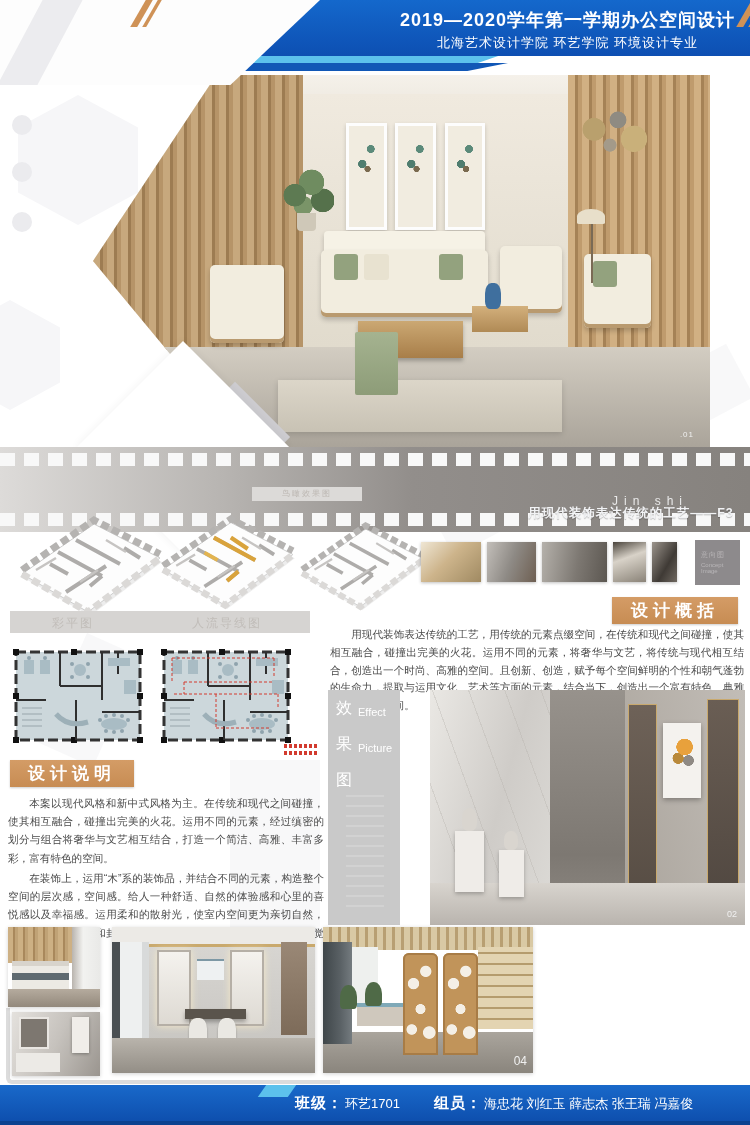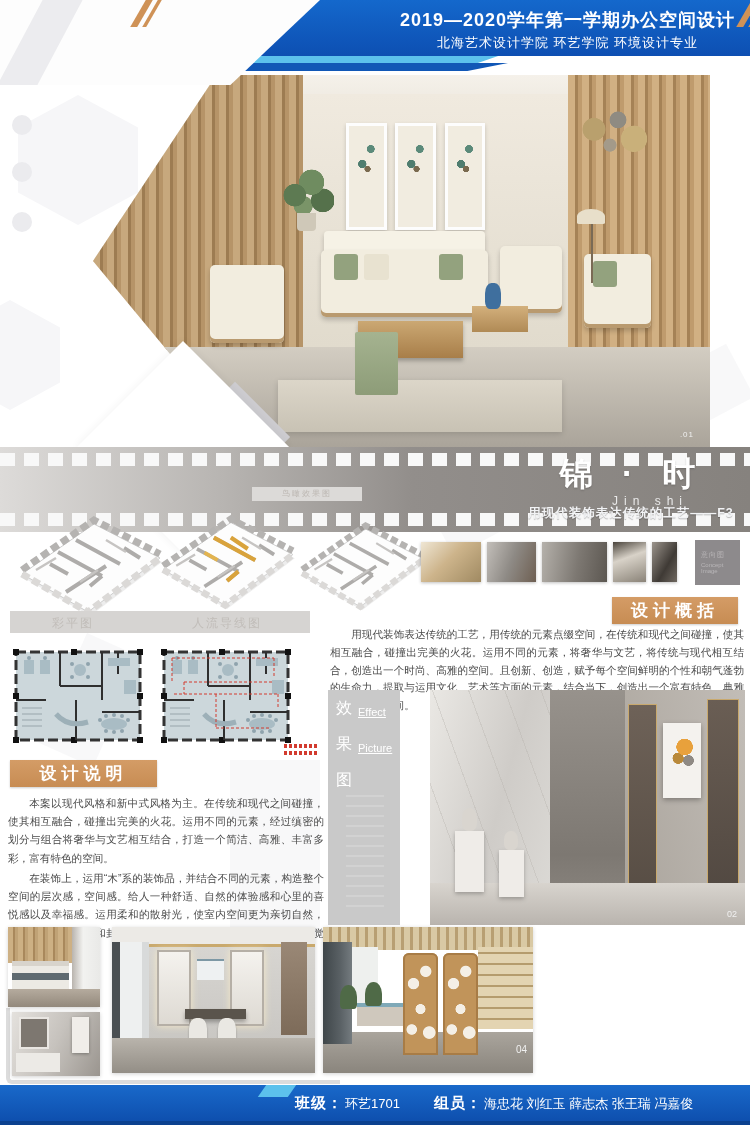--- a/index.html
+++ b/index.html
@@ -120,28 +120,28 @@
            font-size:17px;letter-spacing:5px;text-align:center;line-height:27px;height:27px;
            box-shadow:0 1px 2px rgba(0,0,0,.2);}
   .ov-box{left:612px;top:597px;width:126px;}
   .stripe-grp i{position:absolute;top:0;height:27px;background:#cf9257;transform:skewX(-30deg);display:block;}
   .ov-s1{left:744px;top:597px;width:7px;} .ov-s2{left:756px;top:597px;width:4px;}
   .ds-s1{left:138px;top:760px;width:7px;} .ds-s2{left:150px;top:760px;width:4px;}
   .ov-body{left:330px;top:626px;width:414px;font-size:10.6px;line-height:1.68;color:#4a4a4a;
            text-align:justify;text-indent:2em;}
 
   
-  .ds-box{left:10px;top:760px;width:147px;font-family:Liberation Serif, serif;}
+  .ds-box{left:10px;top:760px;width:124px;font-family:Liberation Serif, serif;}
   .ds-text{left:8px;top:794px;width:316px;font-size:10.6px;line-height:1.72;color:#4a4a4a;text-align:justify;}
   .ds-text p{margin:0 0 2px 0;text-indent:2em;}
 
   
   .eff-bar{left:328px;top:690px;width:72px;height:235px;background:#c9c9c9;}
   .eff-cn{position:absolute;left:8px;color:#fff;font-size:16px;letter-spacing:2px;}
-  .eff-en{position:absolute;left:30px;color:#fff;font-size:11px;text-decoration:underline;}
+  .eff-en{position:absolute;left:30px;color:#fff;font-size:11px;}
   .eff-ghost{position:absolute;left:18px;top:105px;width:38px;height:115px;opacity:.5;
              background:repeating-linear-gradient(180deg,rgba(255,255,255,.35) 0 2px,transparent 2px 10px);}
   .eff-photo{left:430px;top:690px;width:315px;height:235px;background:#cfccc8;}
   .e-wl{left:0;top:0;width:38%;height:100%;
         background:linear-gradient(105deg,#eae8e4 0%,#cfccc8 55%,#dcdad6 100%);}
   .e-veins{left:0;top:0;width:38%;height:100%;opacity:.35;
            background:repeating-linear-gradient(70deg,transparent 0 14px,#b5b1ab 14px 15px,transparent 15px 34px);}
   .e-core{left:38%;top:0;width:24%;height:100%;background:linear-gradient(180deg,#97928c,#7d7872 70%,#8f8a84);}
   .e-wr{left:62%;top:0;width:38%;height:100%;background:linear-gradient(255deg,#c2bdb7,#aaa49c);}
   .e-door1{left:63%;top:6%;width:9%;height:82%;background:linear-gradient(#6e6258,#574d44);box-shadow:inset 0 0 0 1px #c9a96d;}
@@ -216,21 +216,21 @@
   .b2-curt-r{right:12%;top:4%;width:8%;height:74%;background:linear-gradient(90deg,#5e7a73,#7a968e);}
   .b2-sheer{right:21%;top:6%;width:18%;height:66%;background:linear-gradient(90deg,#eef0ee,#dfe3df);}
   .b2-bed{left:6%;top:42%;width:52%;height:34%;background:#efede7;border-radius:3px;
           box-shadow:inset 0 6px 0 #dcd8cf,0 3px 5px rgba(0,0,0,.25);}
   .b2-run{left:24%;top:52%;width:34%;height:9%;background:linear-gradient(90deg,#3d5a66,#5a7884);transform:rotate(8deg);}
   .b2-dress{right:0;top:52%;width:11%;height:26%;background:#b59a74;}
   .b2-floor{left:0;bottom:0;width:100%;height:30%;
             background:radial-gradient(ellipse at 30% 60%,#5f5952 0 18%,transparent 40%),
                        radial-gradient(ellipse at 70% 80%,#6e675f 0 14%,transparent 34%),
                        linear-gradient(#a39d94,#8a847b);}
-  .g-num{position:absolute;right:6px;bottom:18px;color:#f0f0f0;font-size:10px;}
+  .g-num{position:absolute;right:6px;bottom:5px;color:#f0f0f0;font-size:12px;}
 
   
   .footer{left:0;top:1085px;width:750px;height:40px;
           background:linear-gradient(180deg,#1969ca,#0e4fae);border-bottom:4px solid #0b418f;box-sizing:border-box;}
   .foot-slash{left:262px;top:1085px;width:30px;height:12px;background:#5cc1ec;transform:skewX(-35deg);}
   .foot-text{left:295px;top:1094px;width:450px;color:#fff;display:flex;align-items:baseline;}
   .f-lab{font-size:15px;font-weight:bold;letter-spacing:1px;}
   .f-val{font-size:13px;margin-left:2px;}
   .f-gap{width:34px;}
 
@@ -357,21 +357,20 @@
   <div class="abs dia dia-gray"></div>
   <div class="abs dia dia-white"></div>
 
   <div class="abs strip">
     <div class="abs holes top"></div>
     <div class="abs holes bot"></div>
   </div>
   <div class="abs strip-wedge">
       <i></i>
     </div>
-  <div class="abs jin-title">锦 · 时</div>
   <div class="abs jin-pinyin">Jin  shi</div>
   <div class="abs jin-sub">用现代装饰表达传统的工艺——F3</div>
   <div class="abs axon-cap">鸟瞰效果图</div>
 
   <svg class="abs axon ax1" viewBox="0 0 170 110">
       <use href="#axon-base"></use>
     </svg>
   <svg class="abs axon ax2" viewBox="0 0 170 110">
       <use href="#axon-base"></use>
       <use href="#axon-gold"></use>

